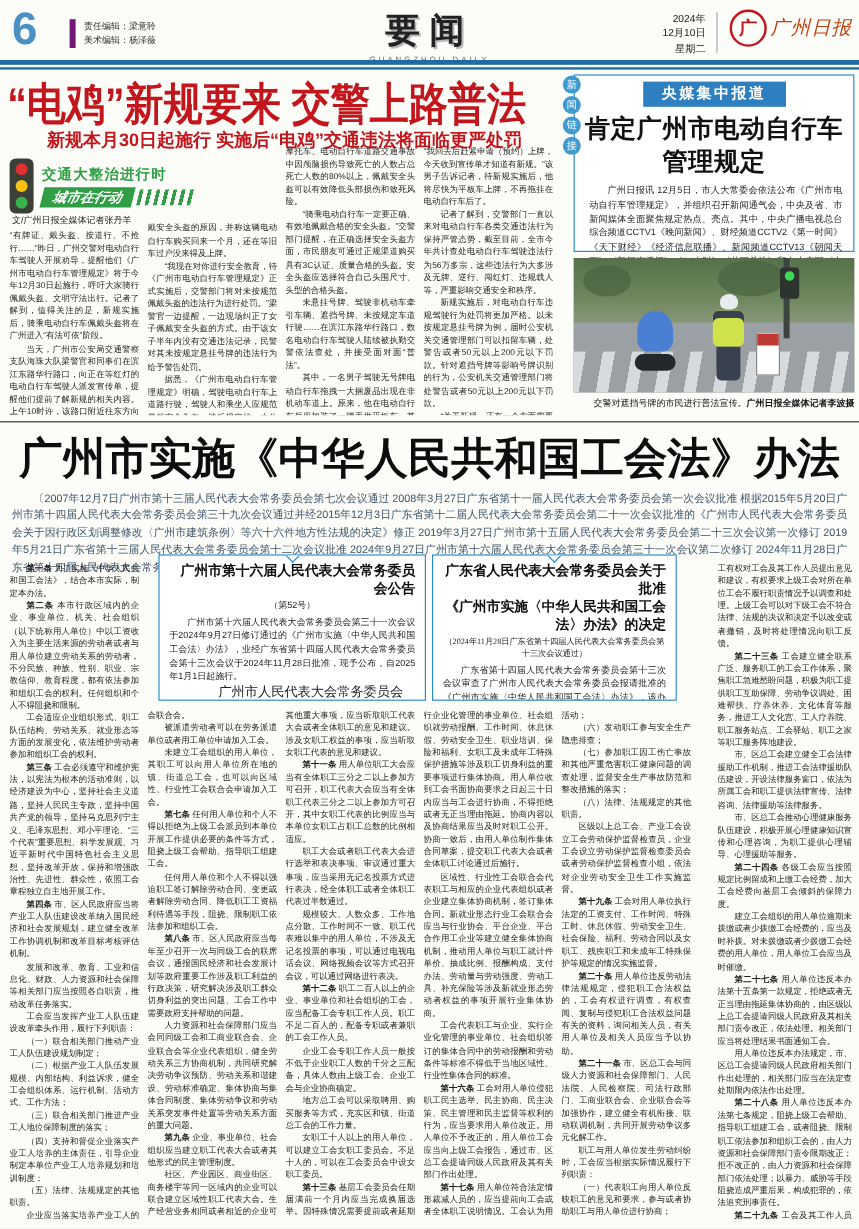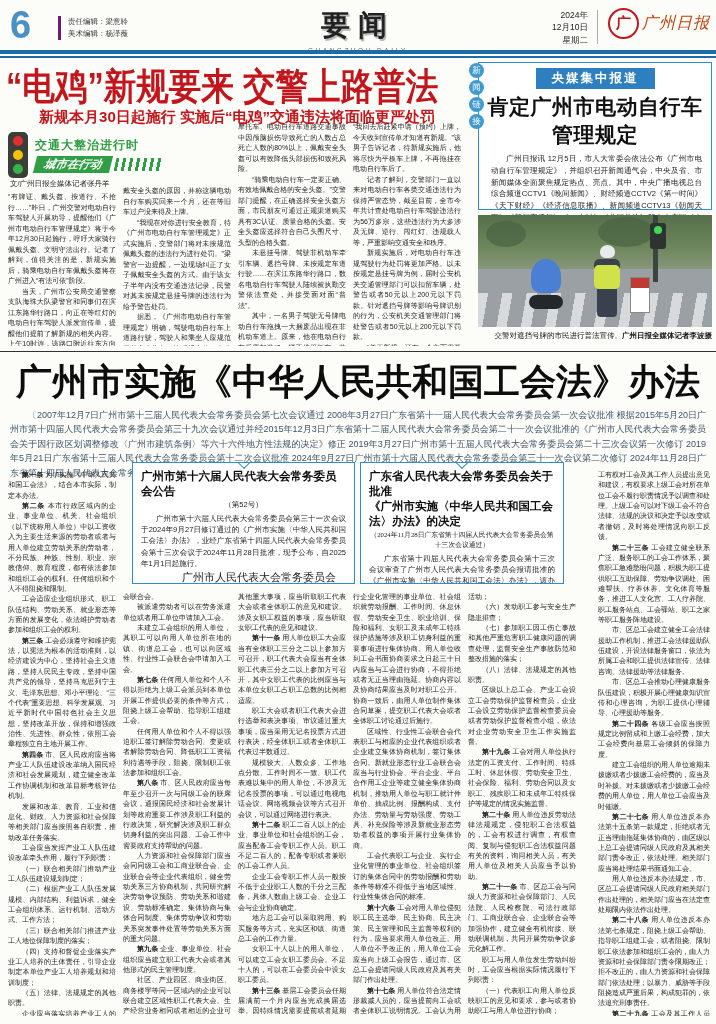--- a/index.html
+++ b/index.html
@@ -1,20 +1,20 @@
 <!DOCTYPE html>
 <html><head>
 <meta charset="utf-8">
 <style>
   html,body{margin:0;padding:0;background:#e8e8e4;}
   .page{position:relative;width:716px;height:1024px;margin:0 auto;background:#fcfcf9;
         font-family:"Liberation Sans",sans-serif;color:#111;overflow:hidden;}
   
   .page-num{position:absolute;left:10px;top:4px;font-size:38px;font-weight:bold;color:#4a90c4;}
-  .editors{position:absolute;left:58px;top:16px;border-left:3px solid #701a75;padding-left:7px;
+  .editors{position:absolute;left:58px;top:16px;border-left:5px solid #701a75;padding-left:7px;
            font-size:7.5px;color:#333;line-height:1.6;}
   .masthead{position:absolute;left:50%;top:6px;transform:translateX(-50%);text-align:center;width:260px;}
   .masthead-title{font-family:"Liberation Serif",serif;font-size:29px;font-weight:bold;color:#222;
                   letter-spacing:8px;text-shadow:1.5px 1.5px 0 #b9b9b9;}
   .masthead-sub{margin-top:1px;display:flex;align-items:center;gap:6px;justify-content:center;
                 font-size:6.5px;letter-spacing:2.5px;color:#666;}
   .masthead-sub .hline{flex:0 0 62px;height:1px;background:#999;}
   .dateblock{position:absolute;right:128px;top:9px;text-align:right;font-size:8.5px;color:#222;line-height:1.45;}
   .date-sep{position:absolute;right:118px;top:10px;width:1px;height:34px;background:#aab;}
   .brand{position:absolute;right:6px;top:8px;display:flex;align-items:center;gap:3px;}
@@ -89,21 +89,21 @@
                 font-family:"Liberation Serif",serif;font-weight:bold;font-size:36px;color:#0d0d0d;}
   .law-intro{position:absolute;left:10px;top:408px;width:696px;font-size:9px;line-height:1.6;
              color:#3e5468;text-align:justify;text-indent:2em;}
   .law-box{position:absolute;top:462px;height:122px;border:1.5px solid #2d8ec8;background:#fff;
            box-sizing:border-box;padding:6px 8px 4px;overflow:hidden;}
   .law-box::before{content:"";position:absolute;top:-6px;left:50%;width:9px;height:9px;background:#fff;
            border-right:1.5px solid #2d8ec8;border-bottom:1.5px solid #2d8ec8;
            transform:translateX(-50%) rotate(45deg);}
   .law-box1{left:132px;width:223px;}
   .law-box2{left:360px;width:204px;}
-  .law-box-title{font-size:11.5px;font-weight:bold;text-align:left;color:#0d0d0d;line-height:1.3;}
+  .law-box-title{font-size:11.5px;font-weight:bold;text-align:right;color:#0d0d0d;line-height:1.3;}
   .law-box-no{font-size:7.5px;text-align:center;margin:1px 0 3px;color:#222;}
   .law-box-sub{font-size:6.8px;text-align:center;margin:1px 0 3px;color:#222;font-family:"Liberation Serif",serif;}
   .law-box-body{font-size:7.5px;line-height:1.5;text-align:justify;text-indent:2em;color:#222;}
   .law-box-sig{font-size:11px;text-align:right;padding-right:10px;line-height:1.5;color:#222;}
   .lcol{position:absolute;width:108px;font-size:7px;line-height:1.48;overflow:hidden;color:#1a1a1a;}
   .lcol b{font-weight:bold;}
   .lcol1{left:8px;top:470px;height:546px;}
   .lcol2{left:123px;top:592px;height:424px;}
   .lcol3{left:238px;top:592px;height:424px;}
   .lcol4{left:353px;top:592px;height:424px;}

